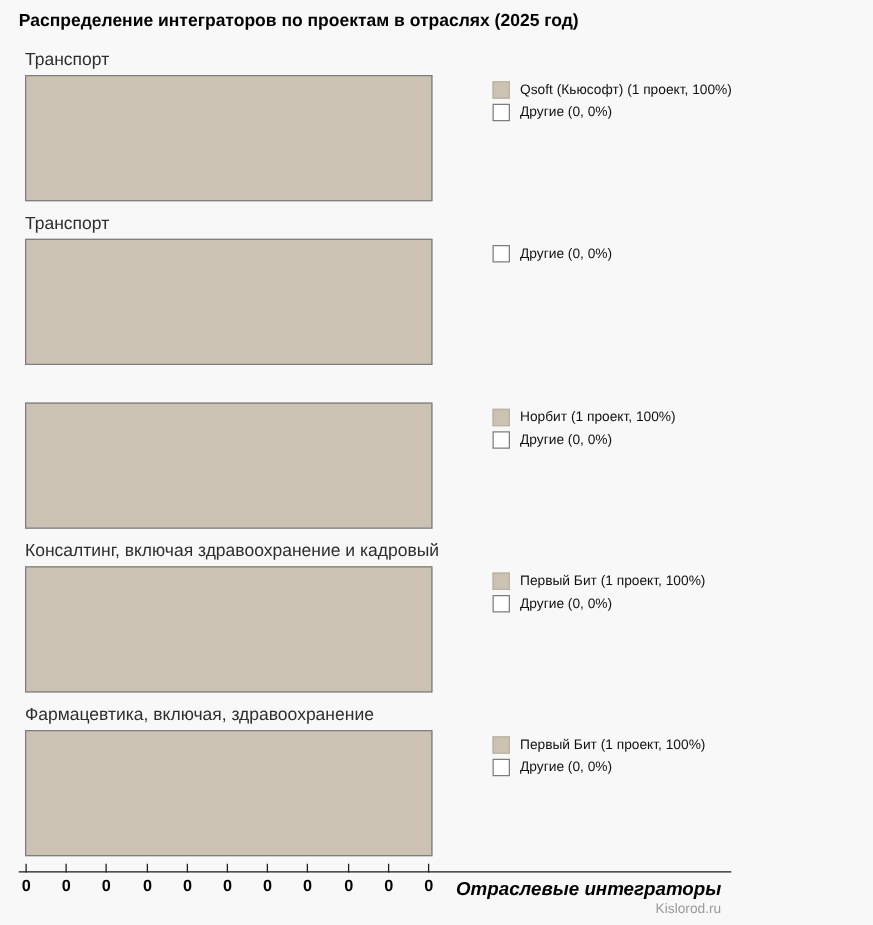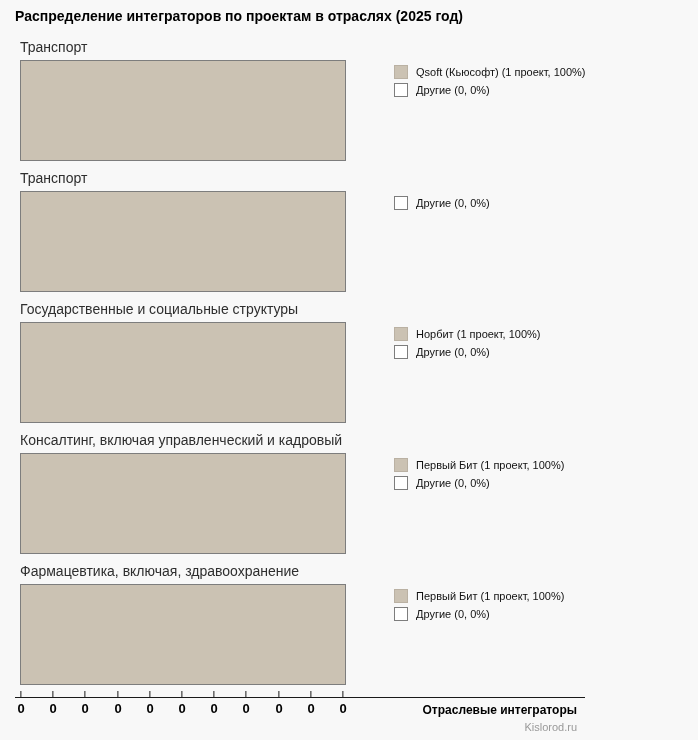--- a/index.html
+++ b/index.html
@@ -67,22 +67,23 @@
   .tick-mark{
     display:block;margin:0 auto;
     width:1.5px;height:7px;background:#1a1a1a;
   }
   .tick-label{
     display:block;margin-top:3px;
     font-size:13px;font-weight:bold;color:#000;
   }
   .axis-title{
     position:absolute;right:8px;top:703px;
-    font-size:12px;font-weight:bold;color:#000;
-    white-space:nowrap;
+    font-size:15px;font-weight:bold;color:#000;
+    white-space:nowrap;
+    font-style:italic;
   }
   .source-label{
     position:absolute;right:8px;top:721px;
     font-size:11px;color:#9a9a9a;
     white-space:nowrap;
   }
 </style>
 </head>
 <body>
 
@@ -110,36 +111,35 @@
     <div class="bar"></div>
     <div class="legend">
       <div class="legend-row">
         <span class="swatch empty"></span>
         <span class="legend-label">Другие (0, 0%)</span>
       </div>
     </div>
   </div>
 
   <div class="section" style="top:301px">
-    <div class="section-title">Государственные и социальные структуры</div>
     <div class="bar"></div>
     <div class="legend">
       <div class="legend-row">
         <span class="swatch filled"></span>
         <span class="legend-label">Норбит (1 проект, 100%)</span>
       </div>
       <div class="legend-row">
         <span class="swatch empty"></span>
         <span class="legend-label">Другие (0, 0%)</span>
       </div>
     </div>
   </div>
 
   <div class="section" style="top:432px">
-    <div class="section-title">Консалтинг, включая управленческий и кадровый</div>
+    <div class="section-title">Консалтинг, включая здравоохранение и кадровый</div>
     <div class="bar"></div>
     <div class="legend">
       <div class="legend-row">
         <span class="swatch filled"></span>
         <span class="legend-label">Первый Бит (1 проект, 100%)</span>
       </div>
       <div class="legend-row">
         <span class="swatch empty"></span>
         <span class="legend-label">Другие (0, 0%)</span>
       </div>

